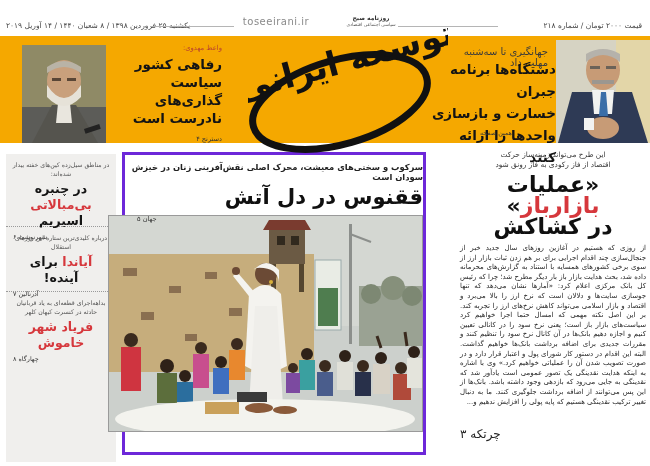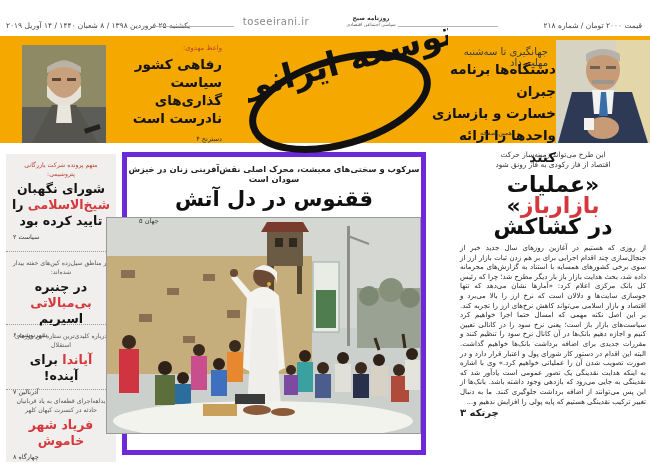--- a/index.html
+++ b/index.html
@@ -36,34 +36,34 @@
   .rail{top:154px;left:6px;width:110px;height:308px;background:#f0efed;display:flex;
         flex-direction:column;box-sizing:border-box;}
   .rail-item{box-sizing:border-box;padding:7px 5px 3px;text-align:center;position:relative;}
   .rail-item.sep{border-bottom:1px dotted #9a9a9a;}
   .ri-kicker{font-size:6.2px;color:#555;line-height:8.5px;margin-bottom:3px;}
   .ri-kicker.red{color:#b8402e;}
   .ri-head{font-size:12.5px;font-weight:bold;color:#141414;line-height:16px;}
   .ri-red{color:#d6373c;}
   .ri-ref{font-size:6.4px;color:#333;text-align:left;padding:4px 6px 0 2px;}
   
-  .lead{top:152px;left:122px;width:304px;height:303px;border:5px solid #6d28d9;background:#fff;
-        box-sizing:border-box;text-align:center;}
+  .lead{top:152px;left:122px;width:304px;height:303px;border:3px solid #6d28d9;background:#fff;
+        box-sizing:border-box;text-align:right;}
   .lead-kicker{font-size:8.4px;font-weight:bold;color:#222;margin-top:7px;}
   .lead-head{font-size:21px;font-weight:bold;color:#101010;margin-top:3px;}
   .lead-ref{position:absolute;left:12px;top:60px;font-size:6.6px;color:#333;}
   .lead-photo{width:313px;height:215px;margin:6px auto 0;border:1px solid #9a9a9a;overflow:hidden;}
   
   .eco{top:150px;left:460px;width:186px;height:312px;text-align:center;}
   .eco-kicker{font-size:7.4px;color:#3a3a3a;line-height:10px;}
   .eco-head{font-size:22px;font-weight:bold;color:#101010;line-height:21px;margin-top:4px;}
   .eco-red{color:#d6373c;}
   .eco-body{margin-top:7px;font-size:7px;color:#262626;line-height:9.6px;text-align:justify;
             direction:rtl;}
-  .eco-ref{margin-top:0;font-size:10px;font-weight:bold;color:#222;text-align:left;}
+  .eco-ref{margin-top:20px;font-size:12px;font-weight:normal;color:#222;text-align:left;}
   svg{display:block;}
 </style>
 </head>
 <body>
 
 <div class="page">
 
   <div class="abs price">قیمت ۲۰۰۰ تومان / شماره ۲۱۸</div>
   <div class="abs dateline">یکشنبه ۲۵ فروردین ۱۳۹۸ / ۸ شعبان ۱۴۴۰ / ۱۴ آوریل ۲۰۱۹</div>
   <div class="abs site">toseeirani.ir</div>
@@ -124,25 +124,20 @@
       <rect x="36" y="40" width="22" height="4" fill="#9b9790"></rect>
       <rect x="34" y="26" width="10" height="3" fill="#6b6258"></rect>
       <rect x="50" y="26" width="10" height="3" fill="#6b6258"></rect>
       <ellipse cx="47" cy="88" rx="16" ry="11" fill="#c79b76"></ellipse>
       <rect x="28" y="78" width="10" height="12" fill="#f2f2f0"></rect>
     </svg>
   </div>
 
   <div class="abs rail">
 
-    <div class="rail-item sep" style="height:98px;">
-      <div class="ri-kicker red">متهم پرونده شرکت بازرگانی پتروشیمی:</div>
-      <div class="ri-head"><span>شورای نگهبان </span><span class="ri-red">شیخ‌الاسلامی</span><span> را تایید کرده بود</span></div>
-      <div class="ri-ref">سیاست ۲</div>
-    </div>
 
     <div class="rail-item sep" style="height:73px;">
       <div class="ri-kicker">در مناطق سیل‌زده کین‌های خفته بیدار شده‌اند:</div>
       <div class="ri-head"><span>در چنبره </span><span class="ri-red">بی‌مبالاتی</span><span> اسیریم</span></div>
       <div class="ri-ref">شهرنوشت ۶</div>
     </div>
 
     <div class="rail-item sep" style="height:65px;">
       <div class="ri-kicker">درباره کلیدی‌ترین ستاره این روزهای استقلال</div>
       <div class="ri-head"><span class="ri-red">آیاندا</span><span> برای آینده!</span></div>

